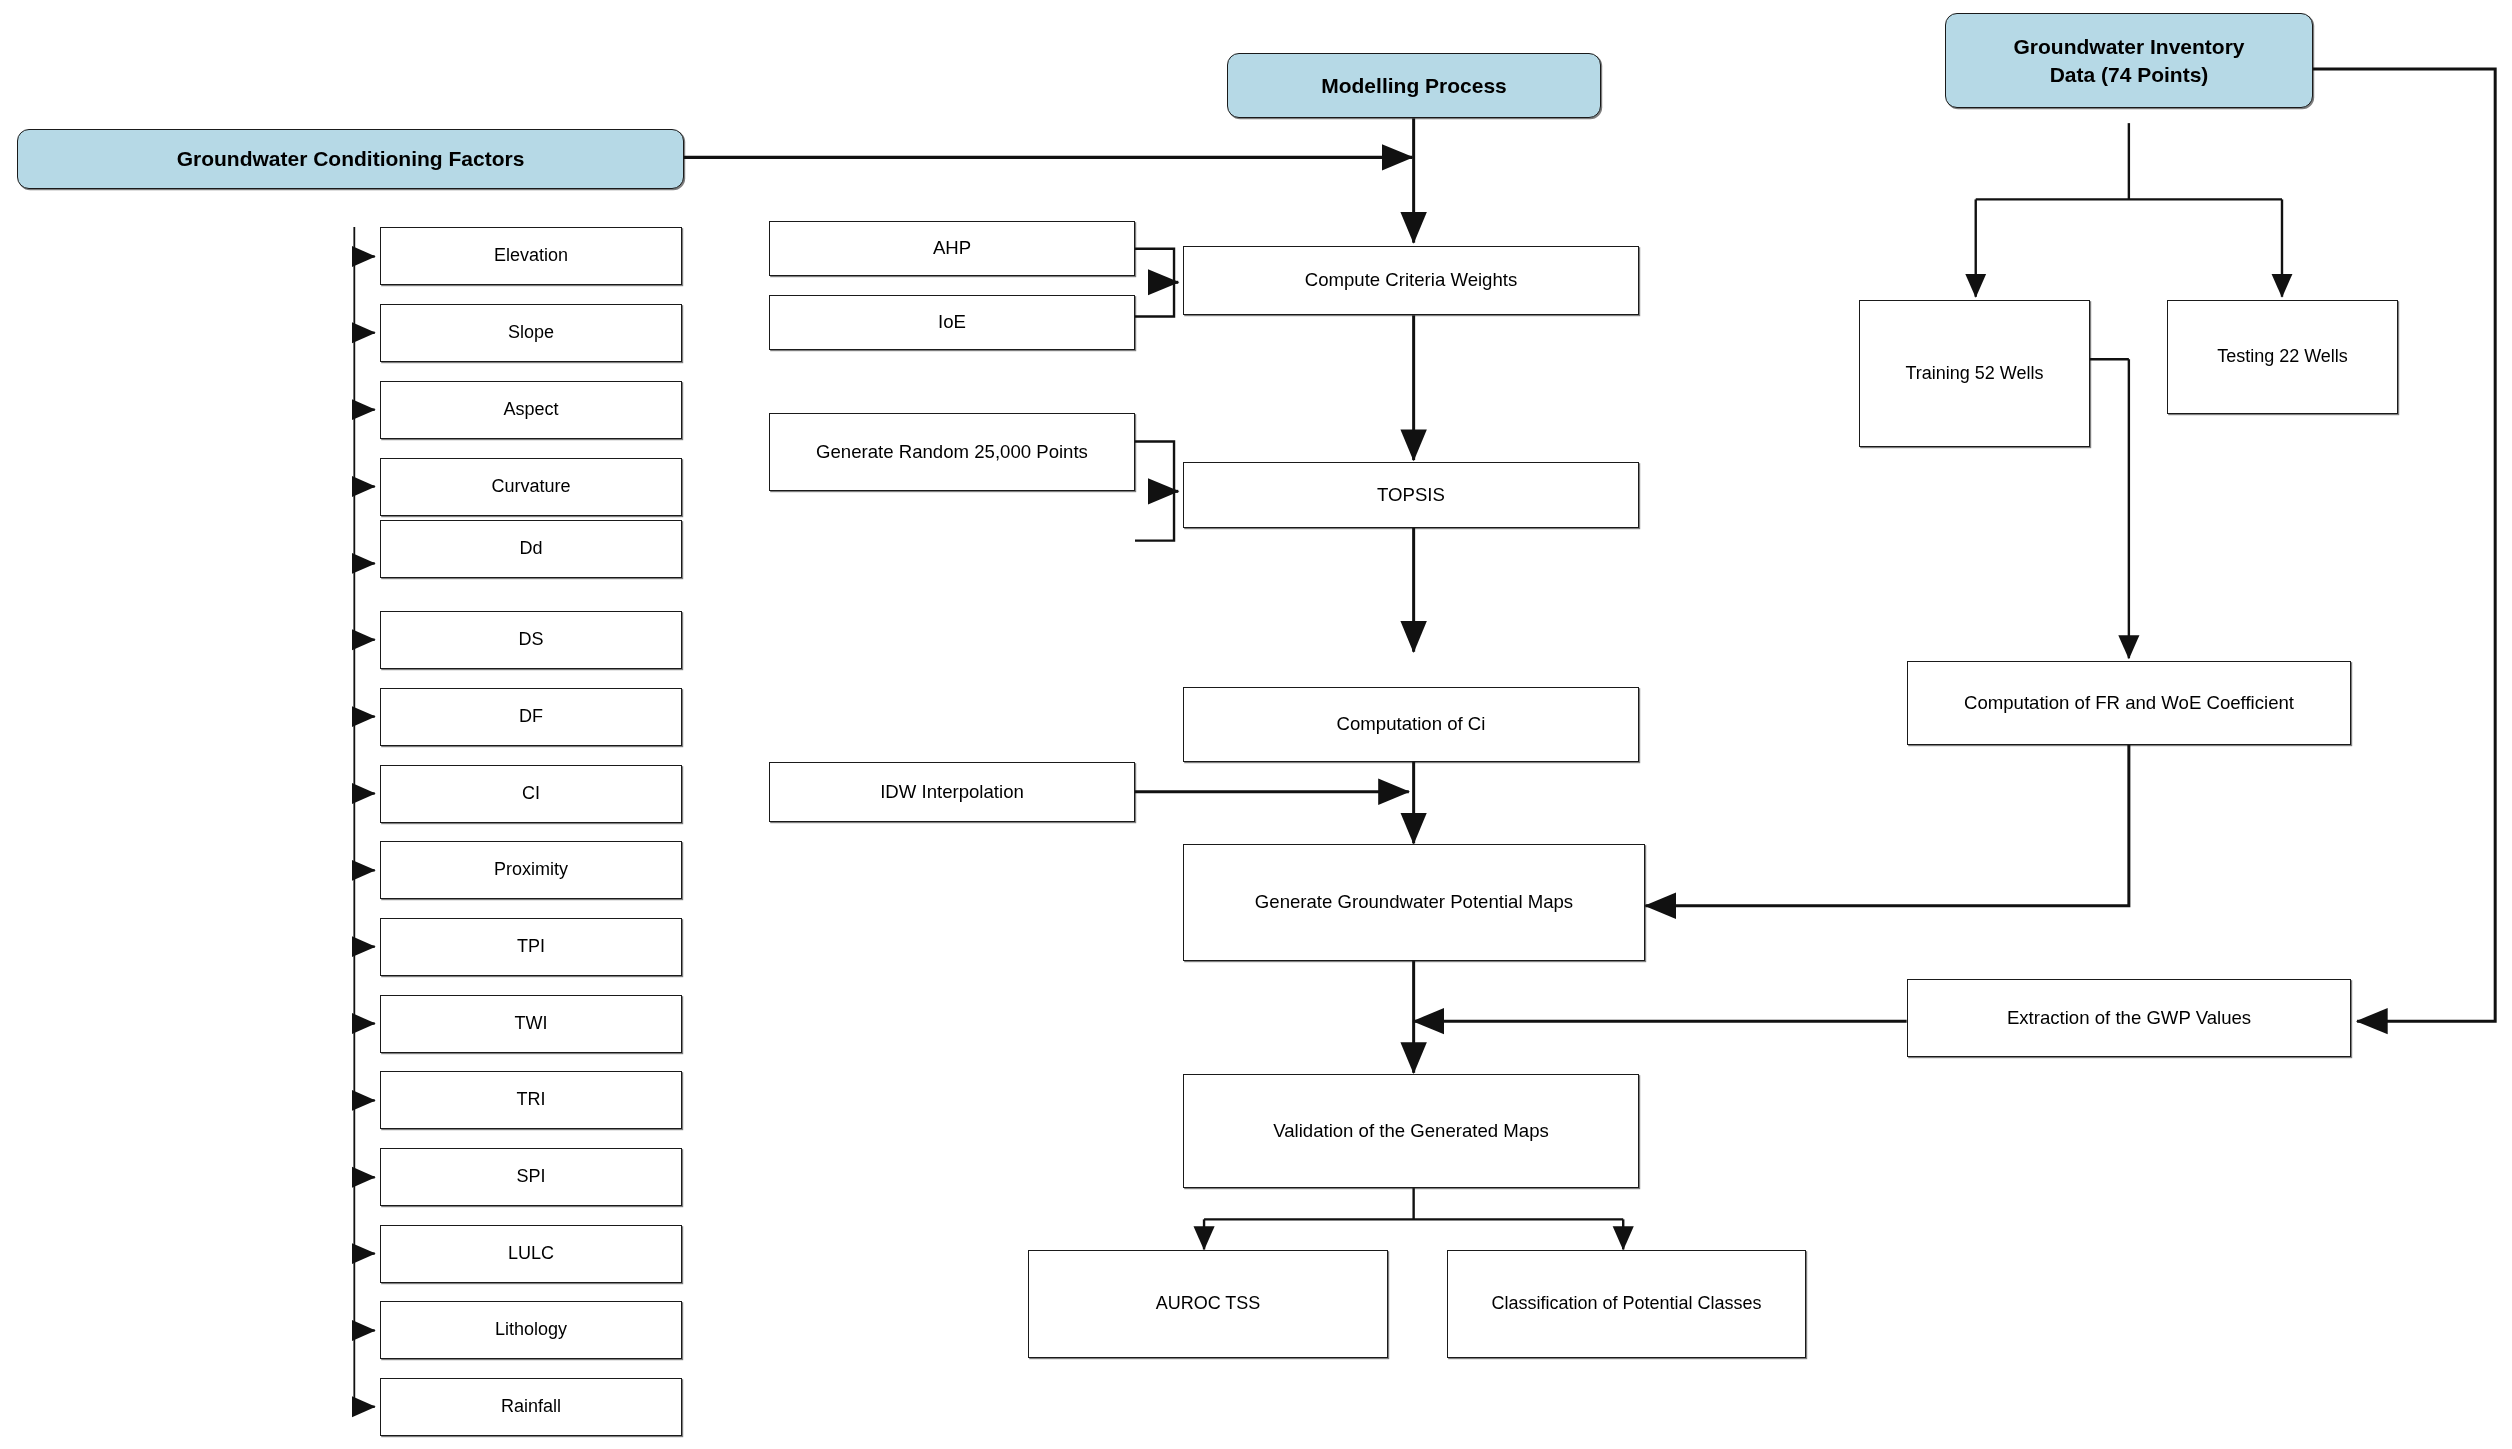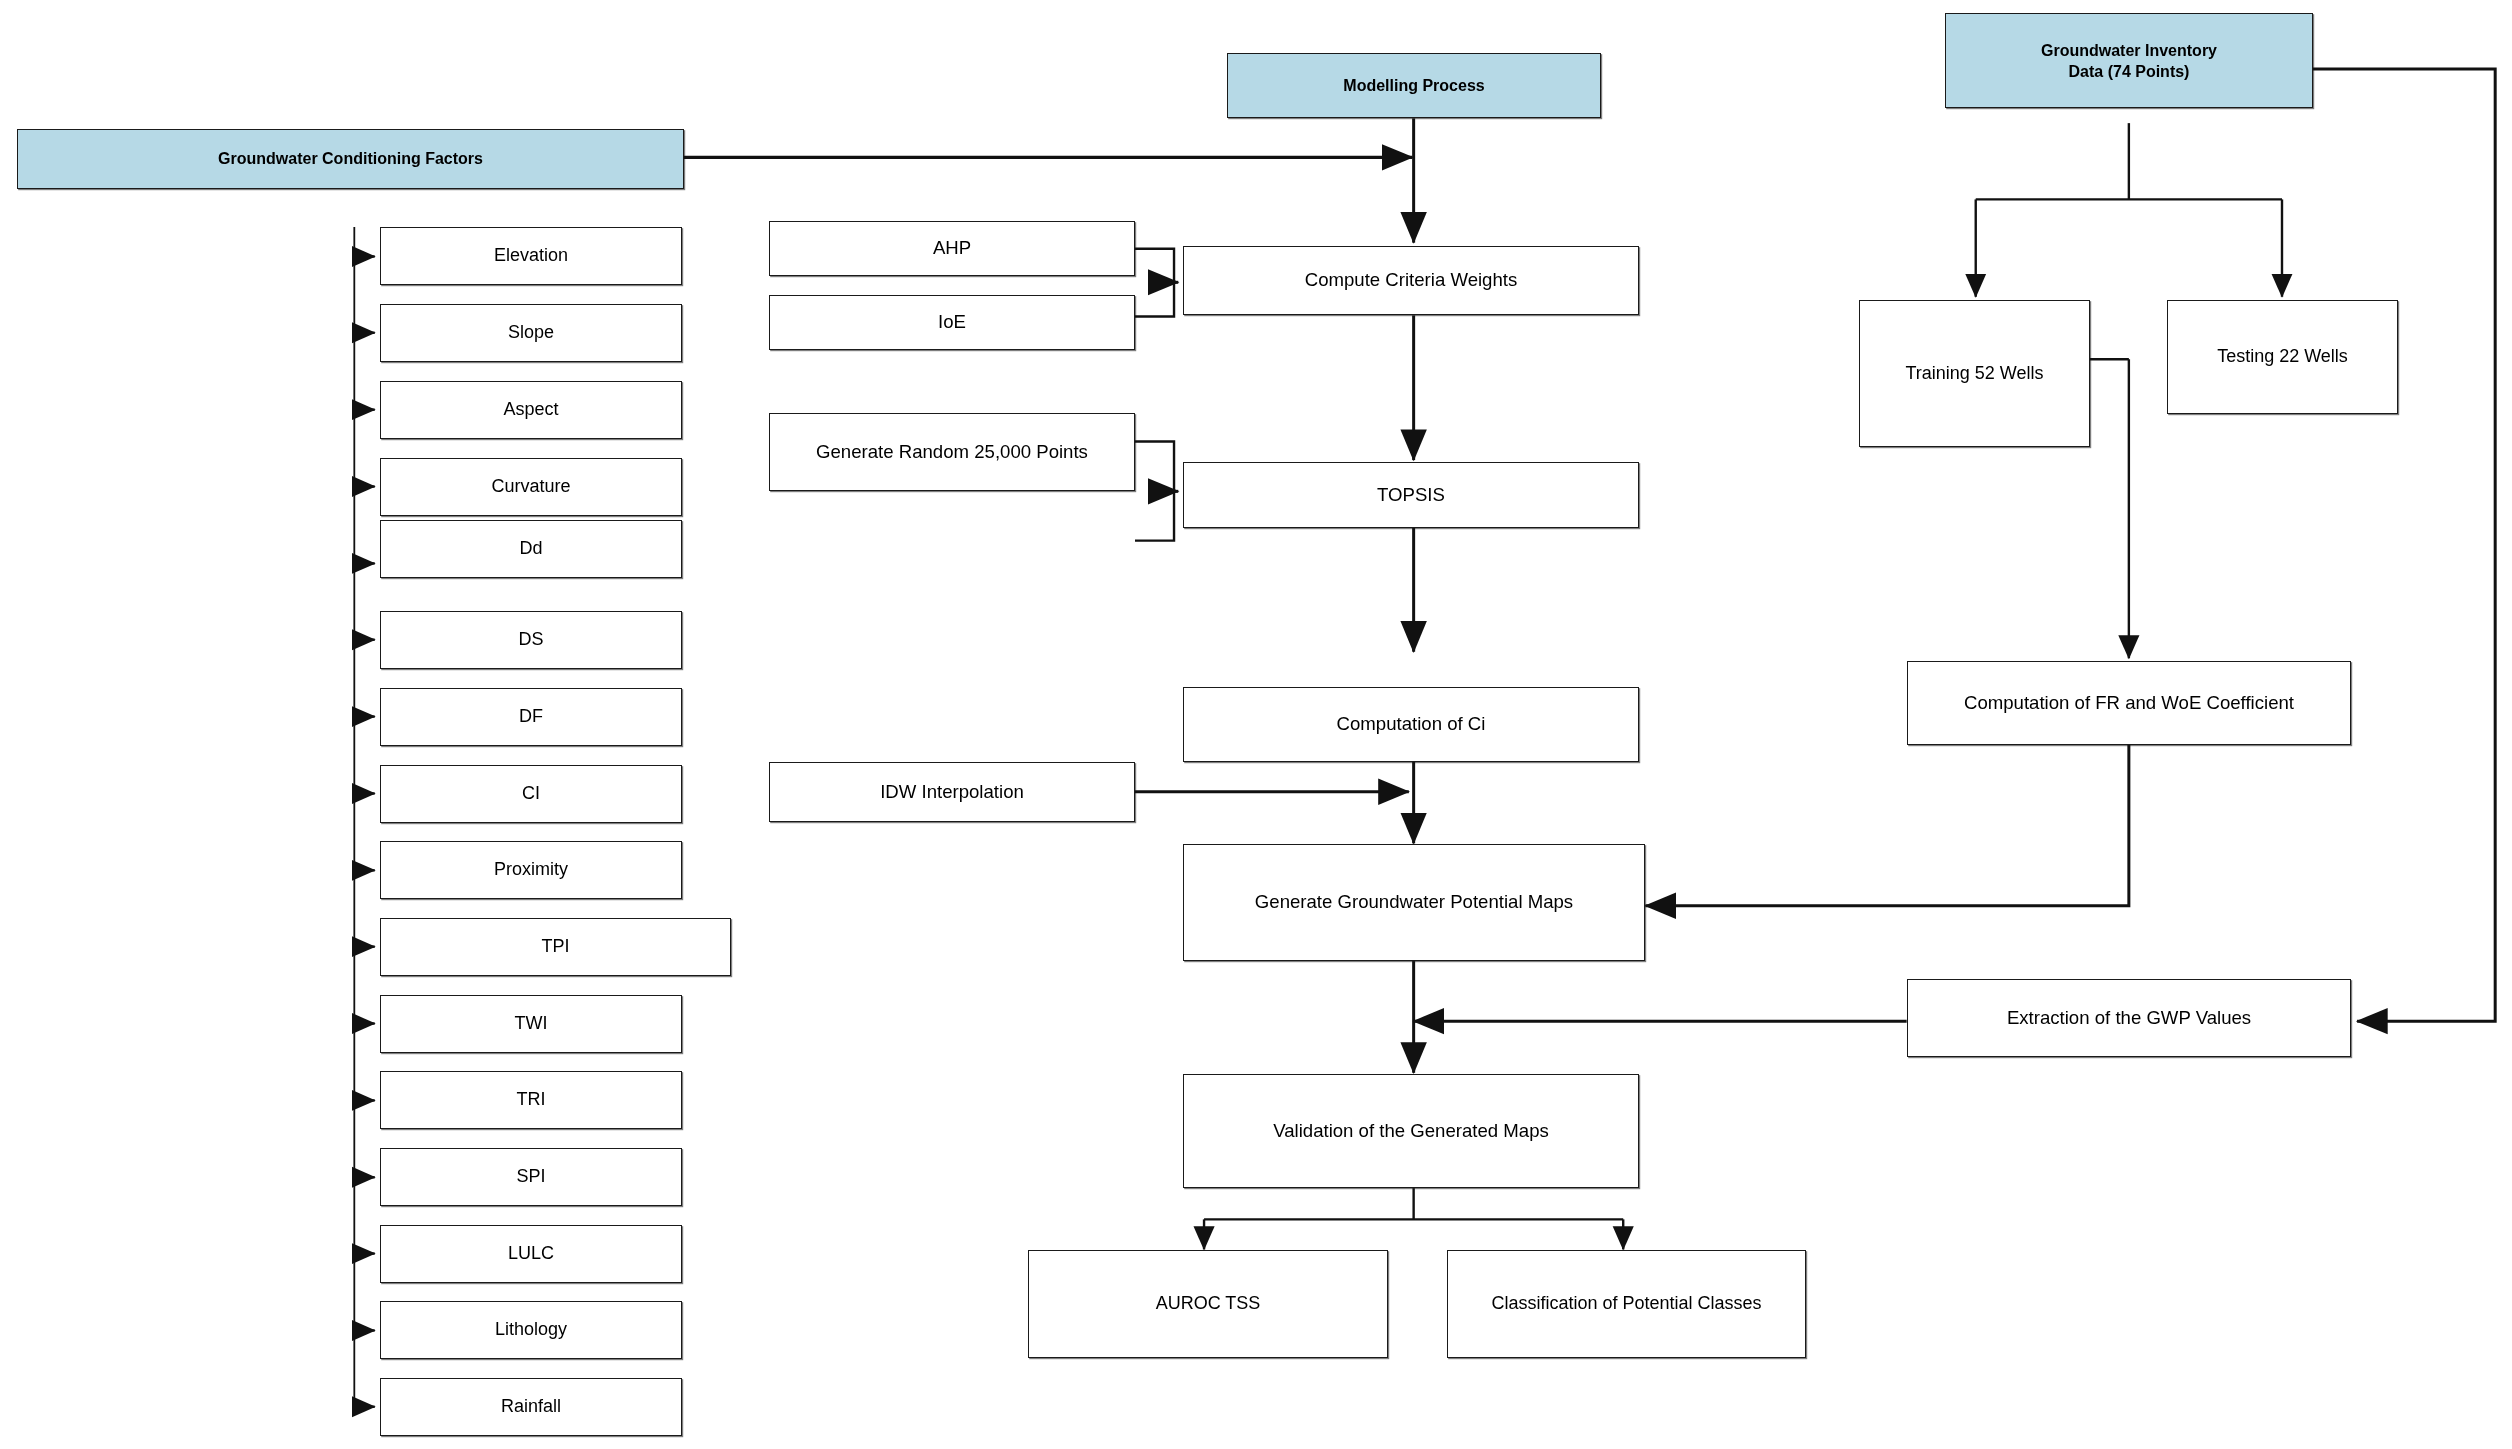--- a/index.html
+++ b/index.html
@@ -40,21 +40,21 @@
   .node .lbl {
     display: block;
     padding: 0 6px;
   }
   .node.header {
     background: #b6d9e6;
     font-weight: bold;
   }
   .node.factor { font-size: 18px; }
   .node.proc   { font-size: 18.6px; }
-  .node.header { font-size: 16px; }
+  .node.header { font-size: 21px; border-radius: 12px; }
   .node.small  { font-size: 18px; }
 </style>
 </head>
 <body>
 
 <div id="canvas">
 
   <svg id="wires" viewBox="0 0 4183 2414" preserveAspectRatio="none">
     <defs>
       <marker id="ah" markerWidth="11" markerHeight="11" refX="9.6" refY="5.2" orient="auto" markerUnits="strokeWidth">
@@ -151,21 +151,21 @@
   </div>
   <div class="node factor" style="left:380px; top:688px; width:302px; height:58px;">
     <span class="lbl">DF</span>
   </div>
   <div class="node factor" style="left:380px; top:765px; width:302px; height:58px;">
     <span class="lbl">CI</span>
   </div>
   <div class="node factor" style="left:380px; top:841px; width:302px; height:58px;">
     <span class="lbl">Proximity</span>
   </div>
-  <div class="node factor" style="left:380px; top:918px; width:351px; height:58px;text-align:right;">
+  <div class="node factor" style="left:380px; top:918px; width:302px; height:58px;text-align:right;">
     <span class="lbl">TPI</span>
   </div>
   <div class="node factor" style="left:380px; top:995px; width:302px; height:58px;">
     <span class="lbl">TWI</span>
   </div>
   <div class="node factor" style="left:380px; top:1071px; width:302px; height:58px;">
     <span class="lbl">TRI</span>
   </div>
   <div class="node factor" style="left:380px; top:1148px; width:302px; height:58px;">
     <span class="lbl">SPI</span>

